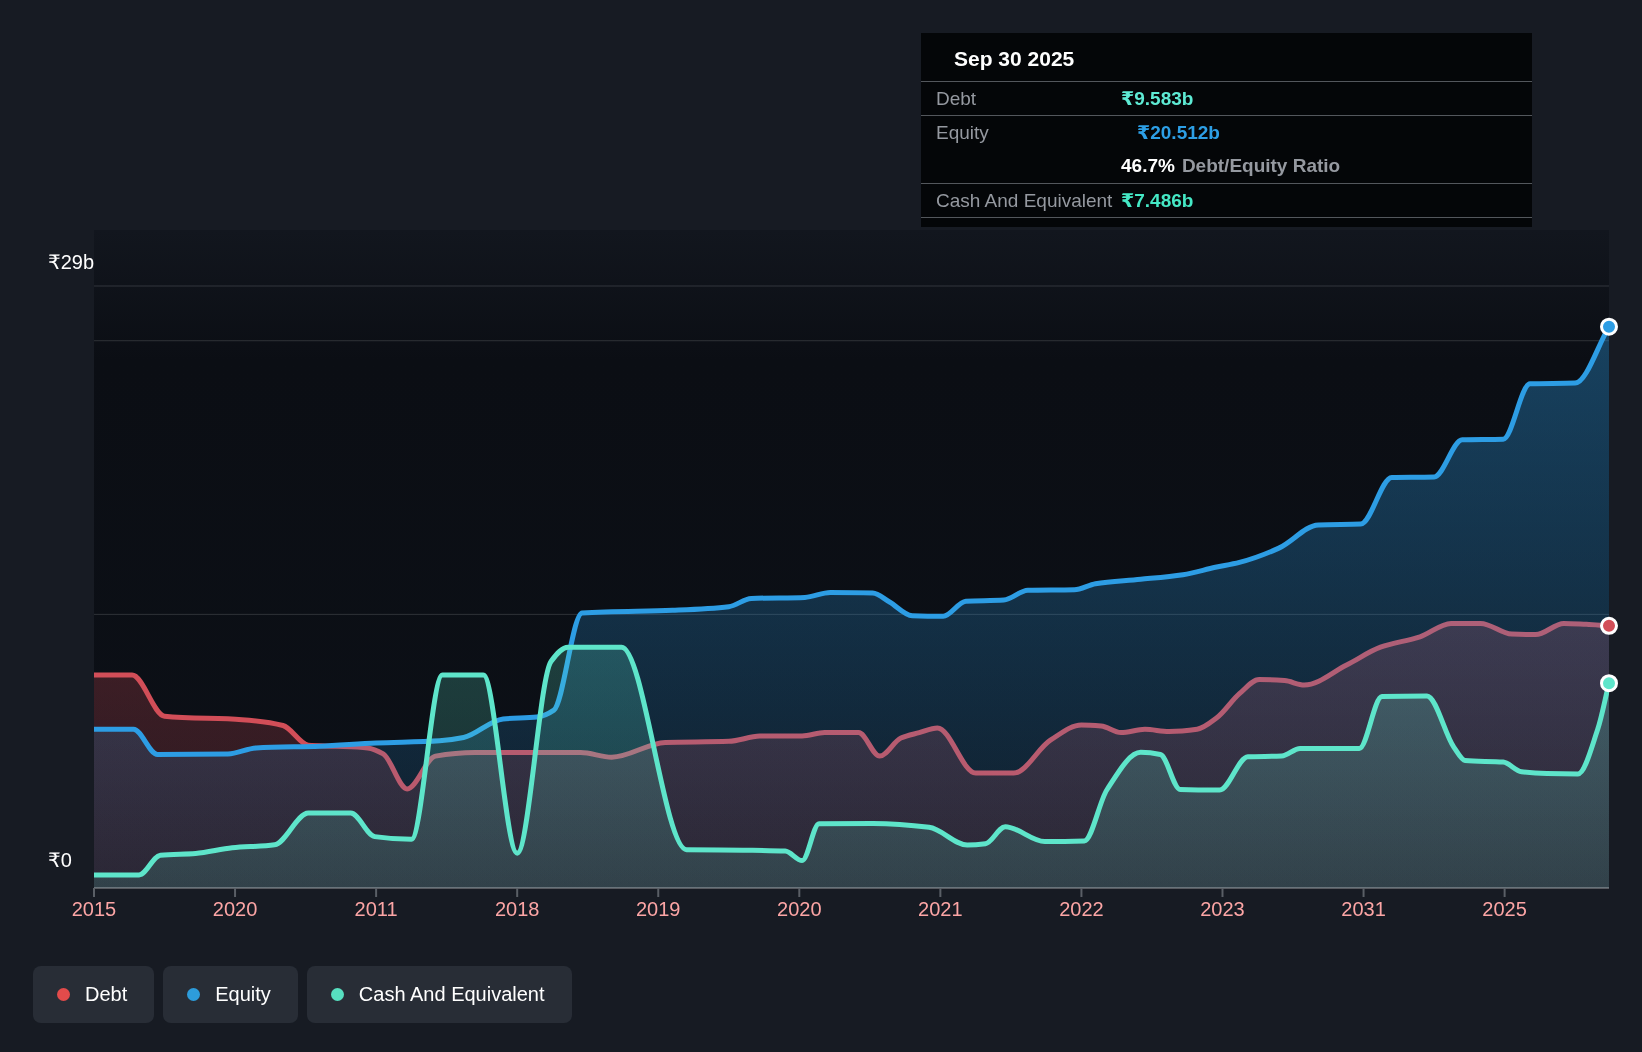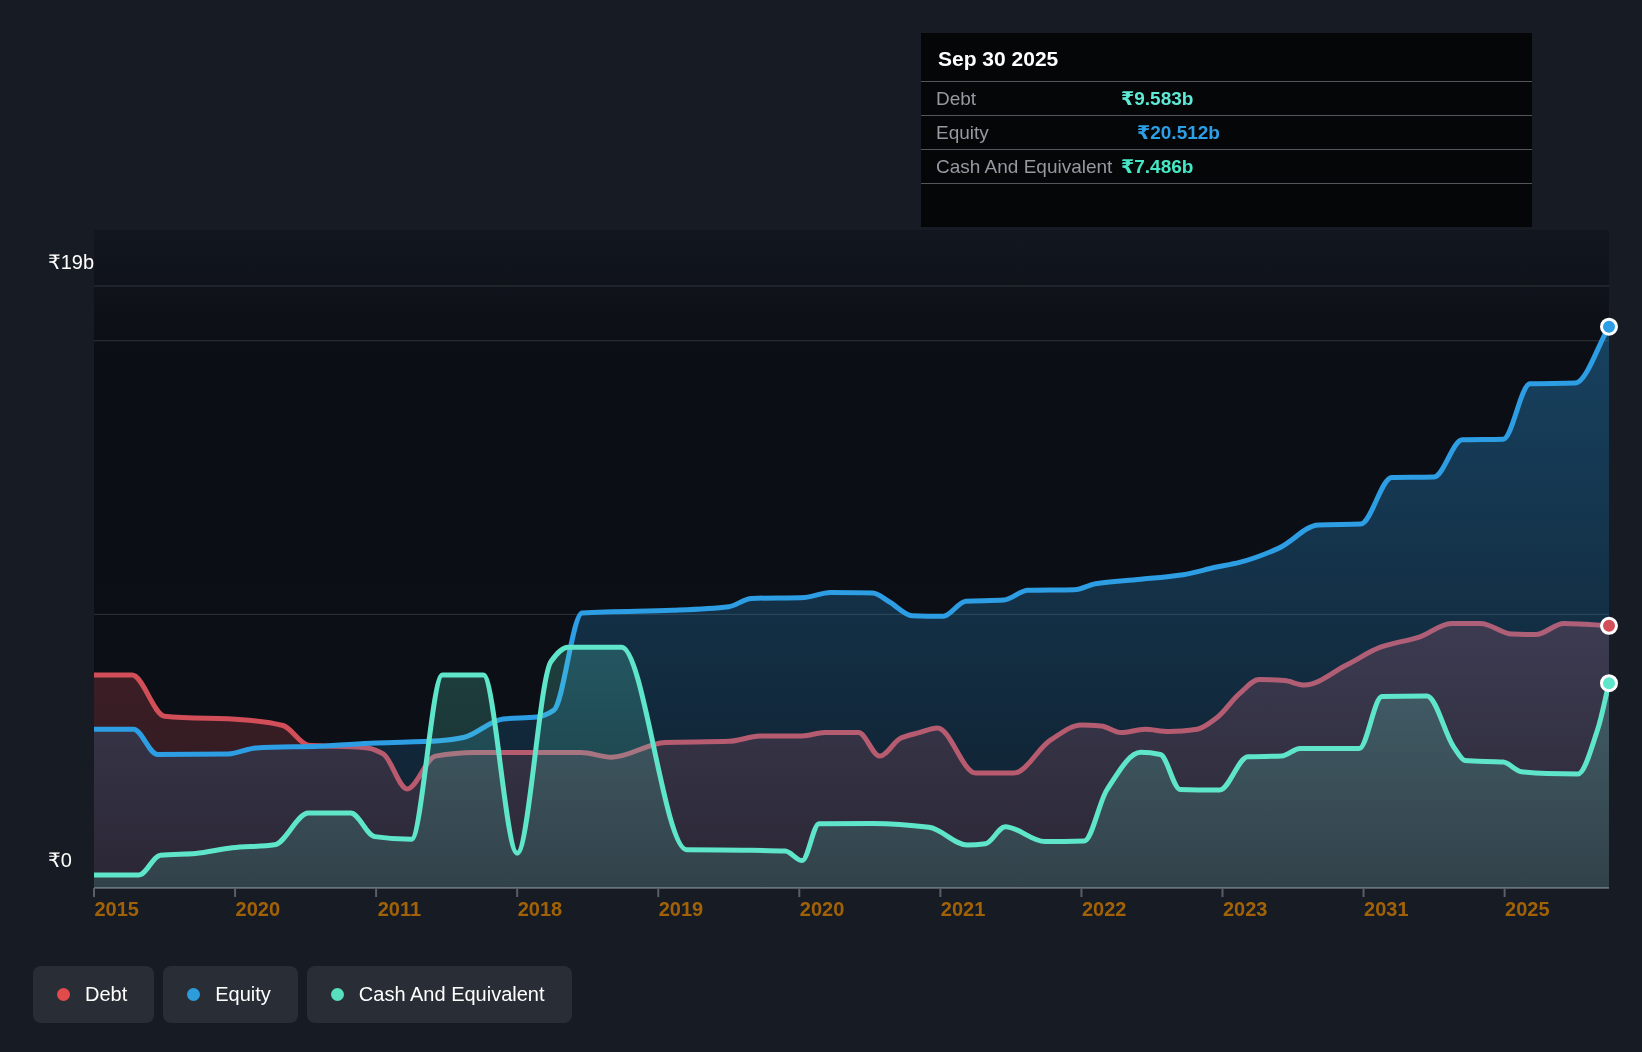--- a/index.html
+++ b/index.html
@@ -1,23 +1,23 @@
 <!DOCTYPE html>
 <html><head>
 <meta charset="utf-8">
 <style>
   html,body{margin:0;padding:0;background:#171b23;}
   #page{position:relative;width:1642px;height:1052px;background:#171b23;overflow:hidden;
         font-family:"Liberation Sans","DejaVu Sans",sans-serif;}
   #chart-svg{position:absolute;left:0;top:0;}
   .ylab{position:absolute;color:#ffffff;font-size:20px;}
-  #xlabels .xlab{position:absolute;width:90px;text-align:right;color:#a16207;font-size:20px;font-weight:bold;}
+  #xlabels .xlab{position:absolute;width:90px;text-align:center;color:#fca5a5;font-size:20px;}
   
   #tooltip{position:absolute;left:921px;top:33px;width:611px;height:194px;background:#040608;}
-  .tt-title{height:48px;line-height:52px;padding-left:17px;font-size:21px;font-weight:700;color:#fff;}
+  .tt-title{height:48px;line-height:52px;padding-left:33px;font-size:21px;font-weight:700;color:#fff;}
   .tt-row{display:flex;align-items:center;padding-left:15px;box-sizing:border-box;
           border-top:1px solid #53575c;height:34px;font-size:19px;}
   .tt-row.noline{border-top:none;}
   .tt-row .lbl{flex:0 0 185px;min-width:185px;color:#9599a0;}
   .tt-row .val{font-weight:700;}
   .tt-ratio-val{color:#fff;font-weight:700;}
   .tt-ratio-lbl{color:#9599a0;font-weight:700;margin-left:7px;}
   .tt-bottomline{border-top:1px solid #53575c;height:0;}
   
   #legend{position:absolute;left:33px;top:966px;display:flex;gap:9px;}
@@ -75,21 +75,21 @@
       <line x1="940.3687150837982" y1="888" x2="940.3687150837982" y2="897" stroke="#5a5f66" stroke-width="2"></line>
       <line x1="1081.4301675977645" y1="888" x2="1081.4301675977645" y2="897" stroke="#5a5f66" stroke-width="2"></line>
       <line x1="1222.4916201117308" y1="888" x2="1222.4916201117308" y2="897" stroke="#5a5f66" stroke-width="2"></line>
       <line x1="1363.5530726256973" y1="888" x2="1363.5530726256973" y2="897" stroke="#5a5f66" stroke-width="2"></line>
       <line x1="1504.6145251396636" y1="888" x2="1504.6145251396636" y2="897" stroke="#5a5f66" stroke-width="2"></line>
       <circle cx="1609" cy="625.7742727272728" r="7.5" fill="#d24e58" stroke="#fff" stroke-width="3"></circle>
       <circle cx="1609" cy="326.71709090909087" r="7.5" fill="#2d9de4" stroke="#fff" stroke-width="3"></circle>
       <circle cx="1609" cy="683.1558181818182" r="7.5" fill="#5ee5ca" stroke="#fff" stroke-width="3"></circle>
     </svg>
 
-  <div class="ylab" id="ylab-top" style="left:48px;top:250px;">₹19b</div>
+  <div class="ylab" id="ylab-top" style="left:48px;top:250px;">₹29b</div>
   <div class="ylab" id="ylab-bottom" style="left:48px;top:848px;">₹0</div>
   <div id="xlabels">
       <div class="xlab" style="left: 49px; top: 898px;">2015</div>
       <div class="xlab" style="left: 190.061px; top: 898px;">2020</div>
       <div class="xlab" style="left: 331.123px; top: 898px;">2011</div>
       <div class="xlab" style="left: 472.184px; top: 898px;">2018</div>
       <div class="xlab" style="left: 613.246px; top: 898px;">2019</div>
       <div class="xlab" style="left: 754.307px; top: 898px;">2020</div>
       <div class="xlab" style="left: 895.369px; top: 898px;">2021</div>
       <div class="xlab" style="left: 1036.43px; top: 898px;">2022</div>
@@ -101,20 +101,25 @@
   <div id="tooltip">
     <div class="tt-title">Sep 30 2025</div>
     <div class="tt-row">
       <span class="lbl">Debt</span>
       <span class="val" style="color: #5eead4;">₹9.583b</span>
     </div>
     <div class="tt-row">
       <span class="lbl">Equity</span>
       <span class="val" style="color: rgb(45, 159, 230); margin-left: 16px;">₹20.512b</span>
     </div>
+    <div class="tt-row noline">
+      <span class="lbl"></span>
+      <span class="tt-ratio-val">46.7%</span>
+      <span class="tt-ratio-lbl">Debt/Equity Ratio</span>
+    </div>
     <div class="tt-row">
       <span class="lbl">Cash And Equivalent</span>
       <span class="val" style="color: rgb(69, 232, 197);">₹7.486b</span>
     </div>
     <div class="tt-bottomline"></div>
   </div>
 
   <div id="legend">
       <div class="leg-btn">
         <span class="leg-dot" style="background: rgb(226, 75, 75);"></span>

